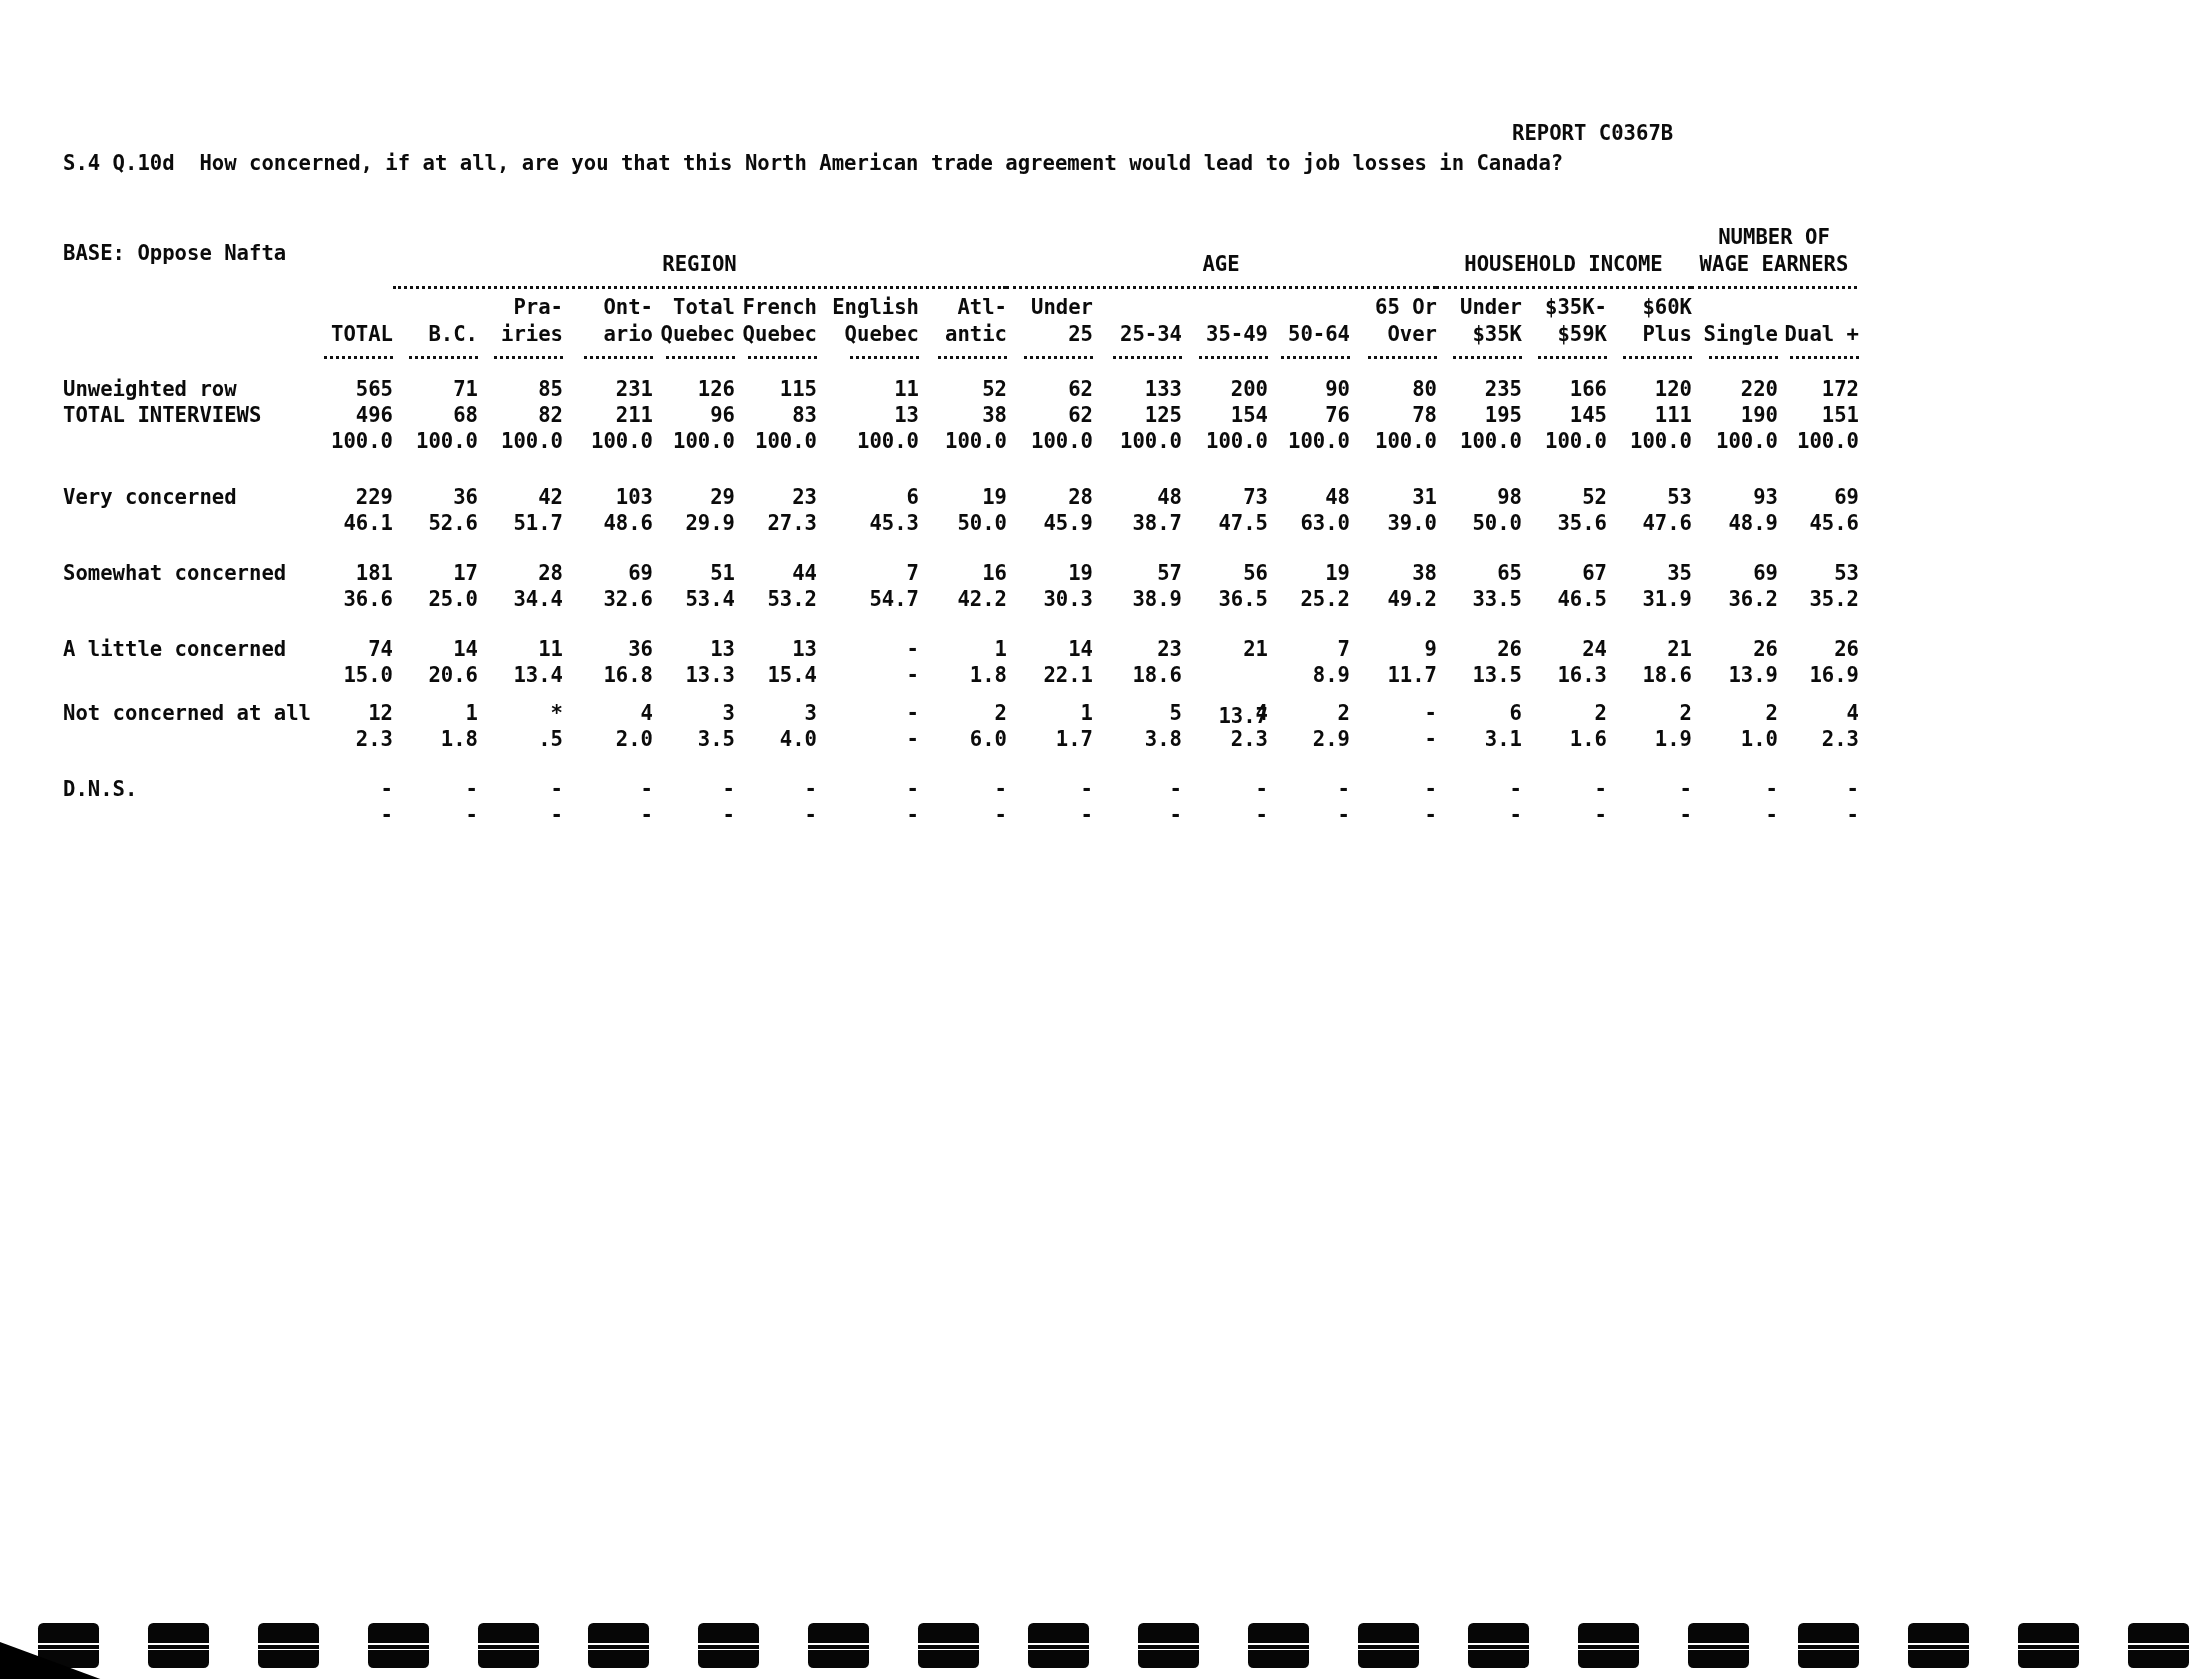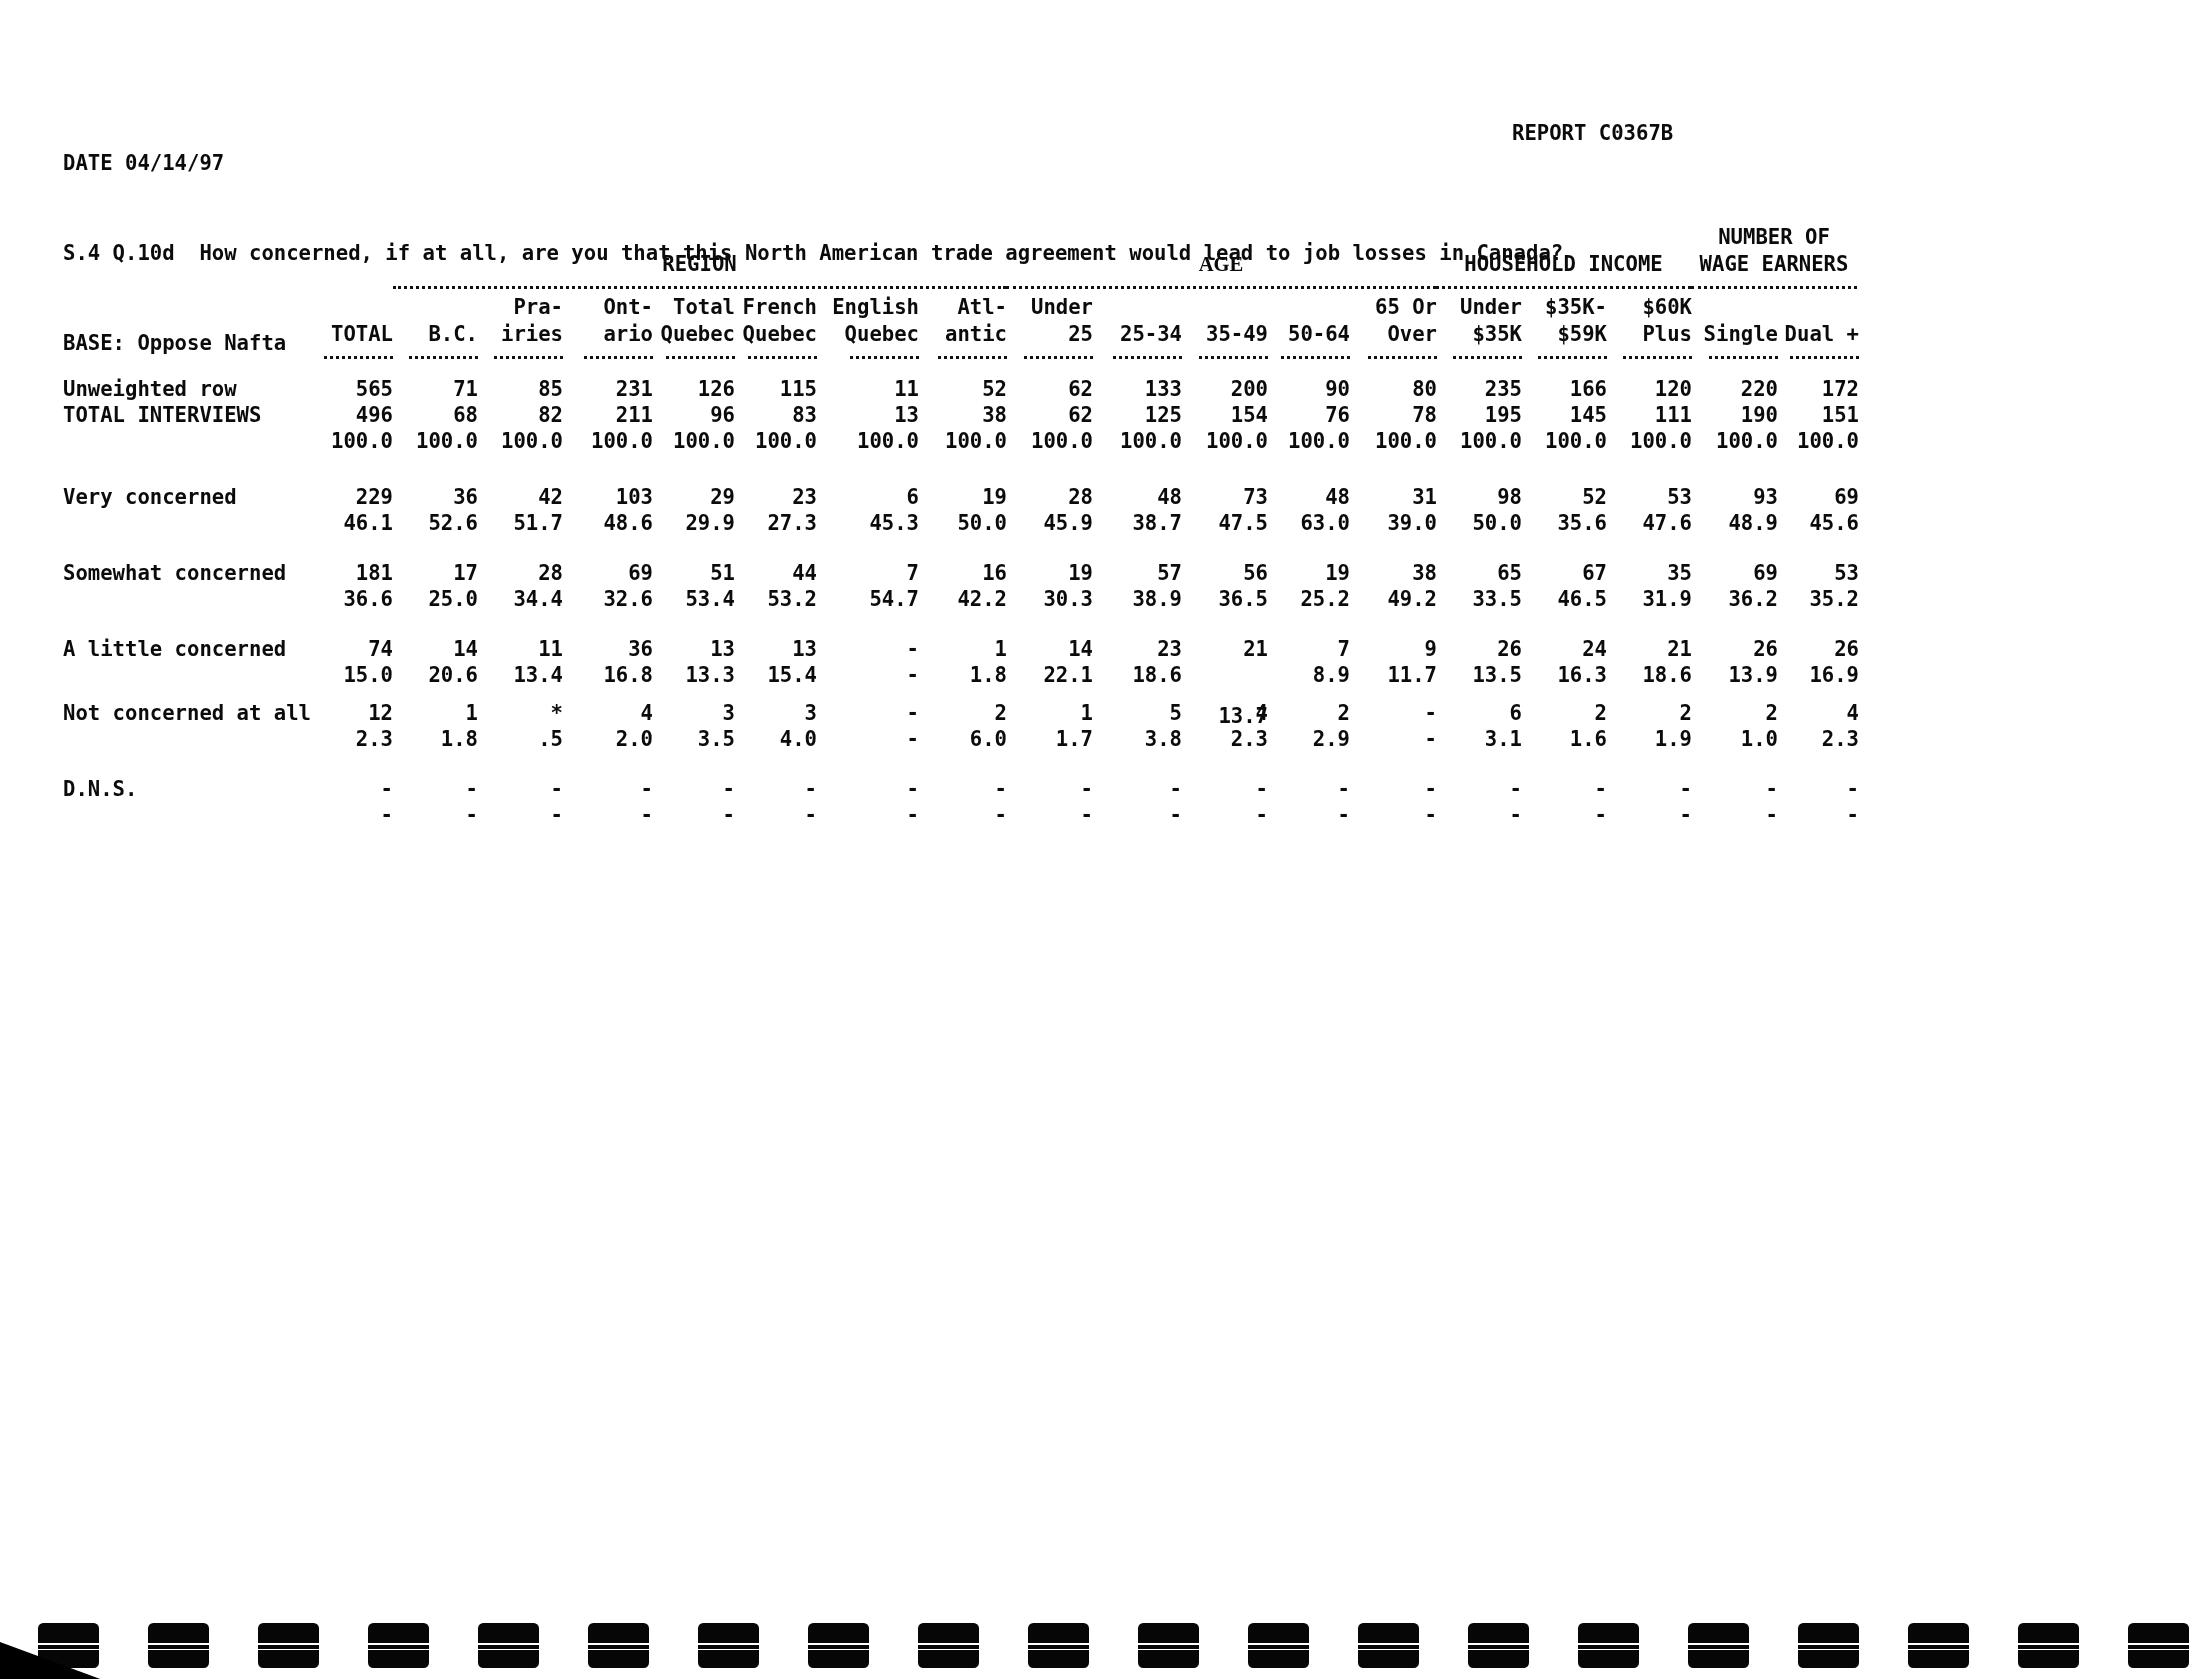--- a/index.html
+++ b/index.html
@@ -48,21 +48,20 @@
     position:absolute;left:0;bottom:0;width:0;height:0;
     border-left:103px solid #000;border-top:38px solid transparent;
   }
 </style>
 </head>
 <body>
 
 <div class="page">
 
   <div class="hdr">
-    <div>DATE 04/14/97</div>
     <div>S.4 Q.10d  How concerned, if at all, are you that this North American trade agreement would lead to job losses in Canada?</div>
     <div>BASE: Oppose Nafta</div>
   </div>
 
   <div class="report-code">REPORT C0367B</div>
 
   <div class="tbl" id="tbl">
       <div class="line grow">
         <div style="width: 330px;"></div>
         <div class="grp" style="width: 613px;"></div>
@@ -70,21 +69,21 @@
         <div class="grp" style="width: 430px;"></div>
         <div style="width: 0px;"></div>
         <div class="grp" style="width: 255px;"></div>
         <div style="width: 0px;"></div>
         <div class="grp" style="width: 166px;">NUMBER OF</div>
       </div>
       <div class="line grow">
         <div style="width: 330px;"></div>
         <div class="grp" style="width: 613px;">REGION</div>
         <div style="width: 0px;"></div>
-        <div class="grp" style="width: 430px; font-family: Liberation Serif, serif;">AGE</div>
+        <div class="grp" style="width: 430px;">AGE</div>
         <div style="width: 0px;"></div>
         <div class="grp" style="width: 255px;">HOUSEHOLD INCOME</div>
         <div style="width: 0px;"></div>
         <div class="grp" style="width: 166px;">WAGE EARNERS</div>
       </div>
       <div class="line gdash-row">
         <div style="width: 330px;"></div>
         <div class="gdash" style="width: 613px;"></div>
         <div style="width: 0px;"></div>
         <div class="gdash" style="width: 430px;"></div>

